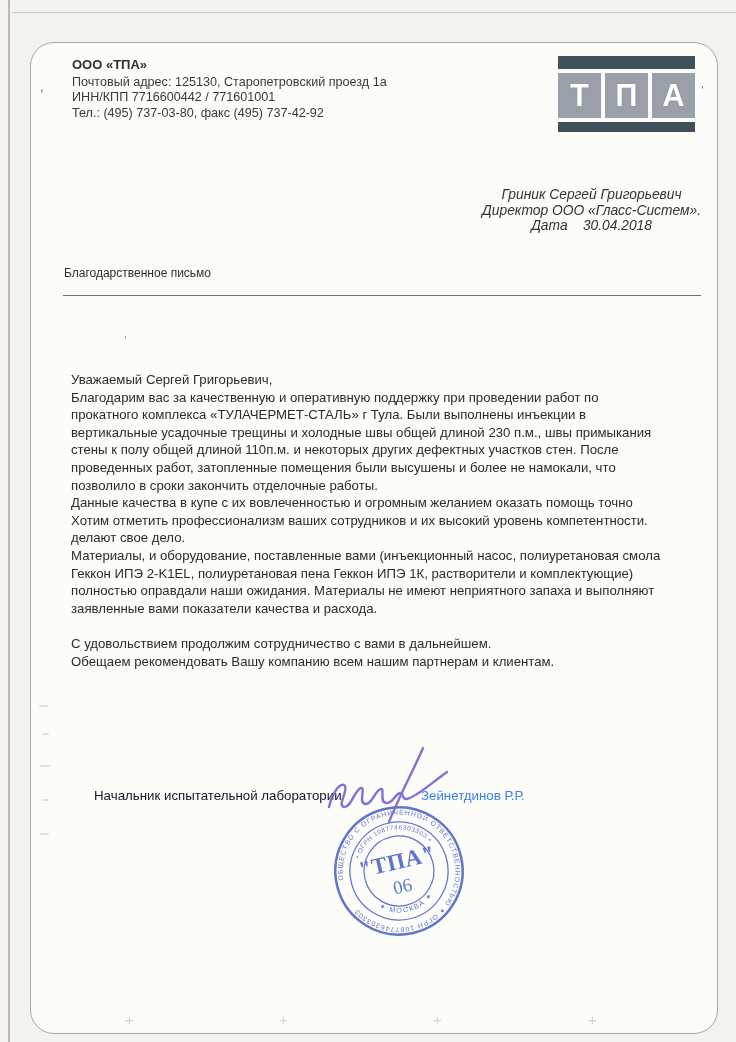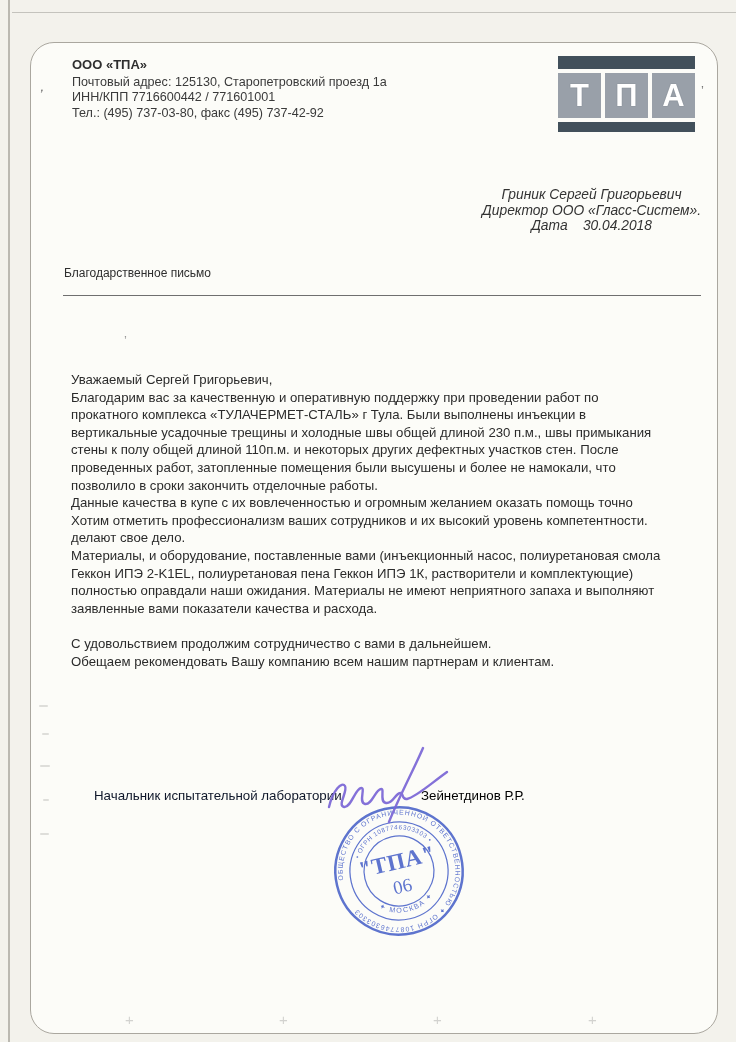--- a/index.html
+++ b/index.html
@@ -45,21 +45,21 @@
   
   .title{position:absolute;left:33px;top:223px;font-size:12px;color:#2e2e2e;}
   .title-underline{position:absolute;left:32px;top:252px;width:638px;height:1.3px;background:#6f6f6f;}
 
   
   .body{position:absolute;left:40px;top:328px;width:644px;}
   .body div{font-size:13.2px;line-height:17.6px;min-height:17.6px;color:#2b2b2b;white-space:pre;}
 
   
   .sig-label{position:absolute;left:32px;top:745px;font-size:13.3px;color:#0f172a;margin-left:31px;}
-  .sig-name{position:absolute;left:390px;top:745px;font-size:13.3px;color:#000000;}
+  .sig-name{position:absolute;left:390px;top:745px;font-size:13.3px;color:#3b82f6;}
 
   
   .stamp{position:absolute;left:295px;top:755px;width:146px;height:146px;
          transform:rotate(-13deg);opacity:.82;}
   .ring-text{fill:#3c57c5;font-family:"Liberation Sans",sans-serif;}
   .ring-outer{font-size:6.6px;letter-spacing:.9px;}
   .ring-inner{font-size:6.1px;letter-spacing:.6px;}
   .ring-bottom{font-size:6.9px;letter-spacing:1.4px;}
   .stamp-center-name{fill:#3c57c5;font-family:"Liberation Serif",serif;font-weight:bold;font-size:22px;letter-spacing:.5px;}
   .stamp-center-num{fill:#3c57c5;font-family:"Liberation Serif",serif;font-size:18px;}

